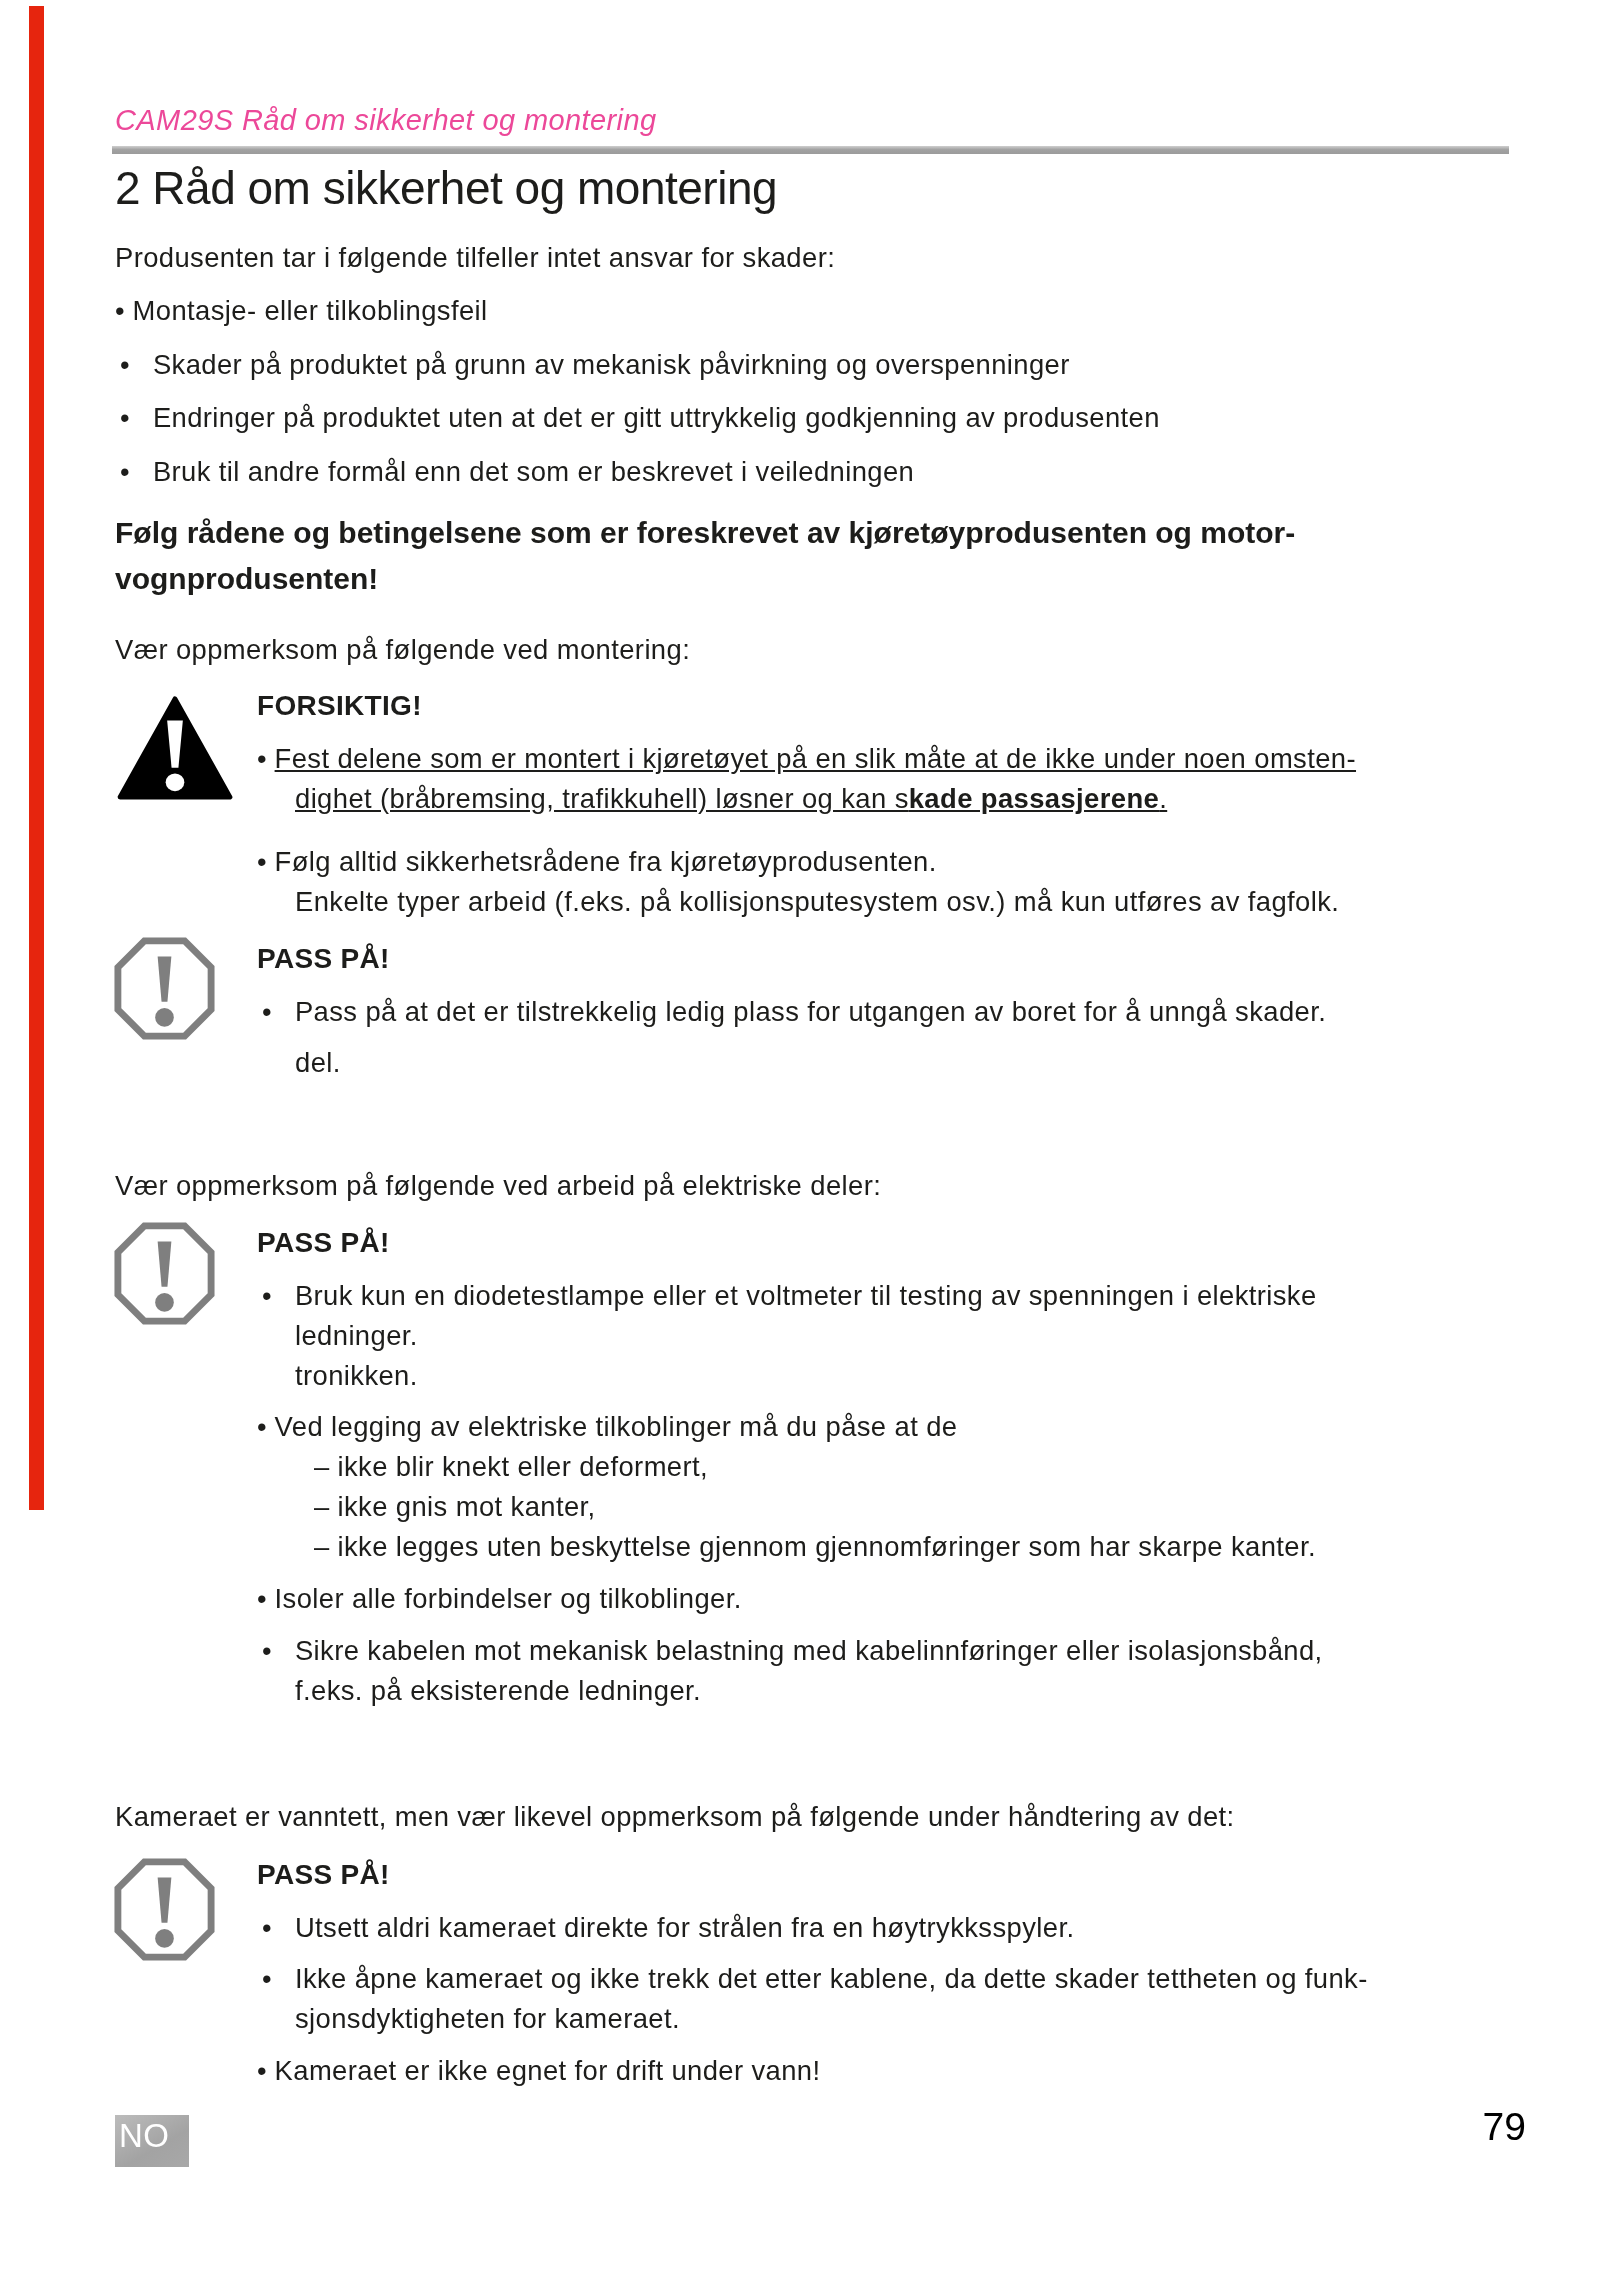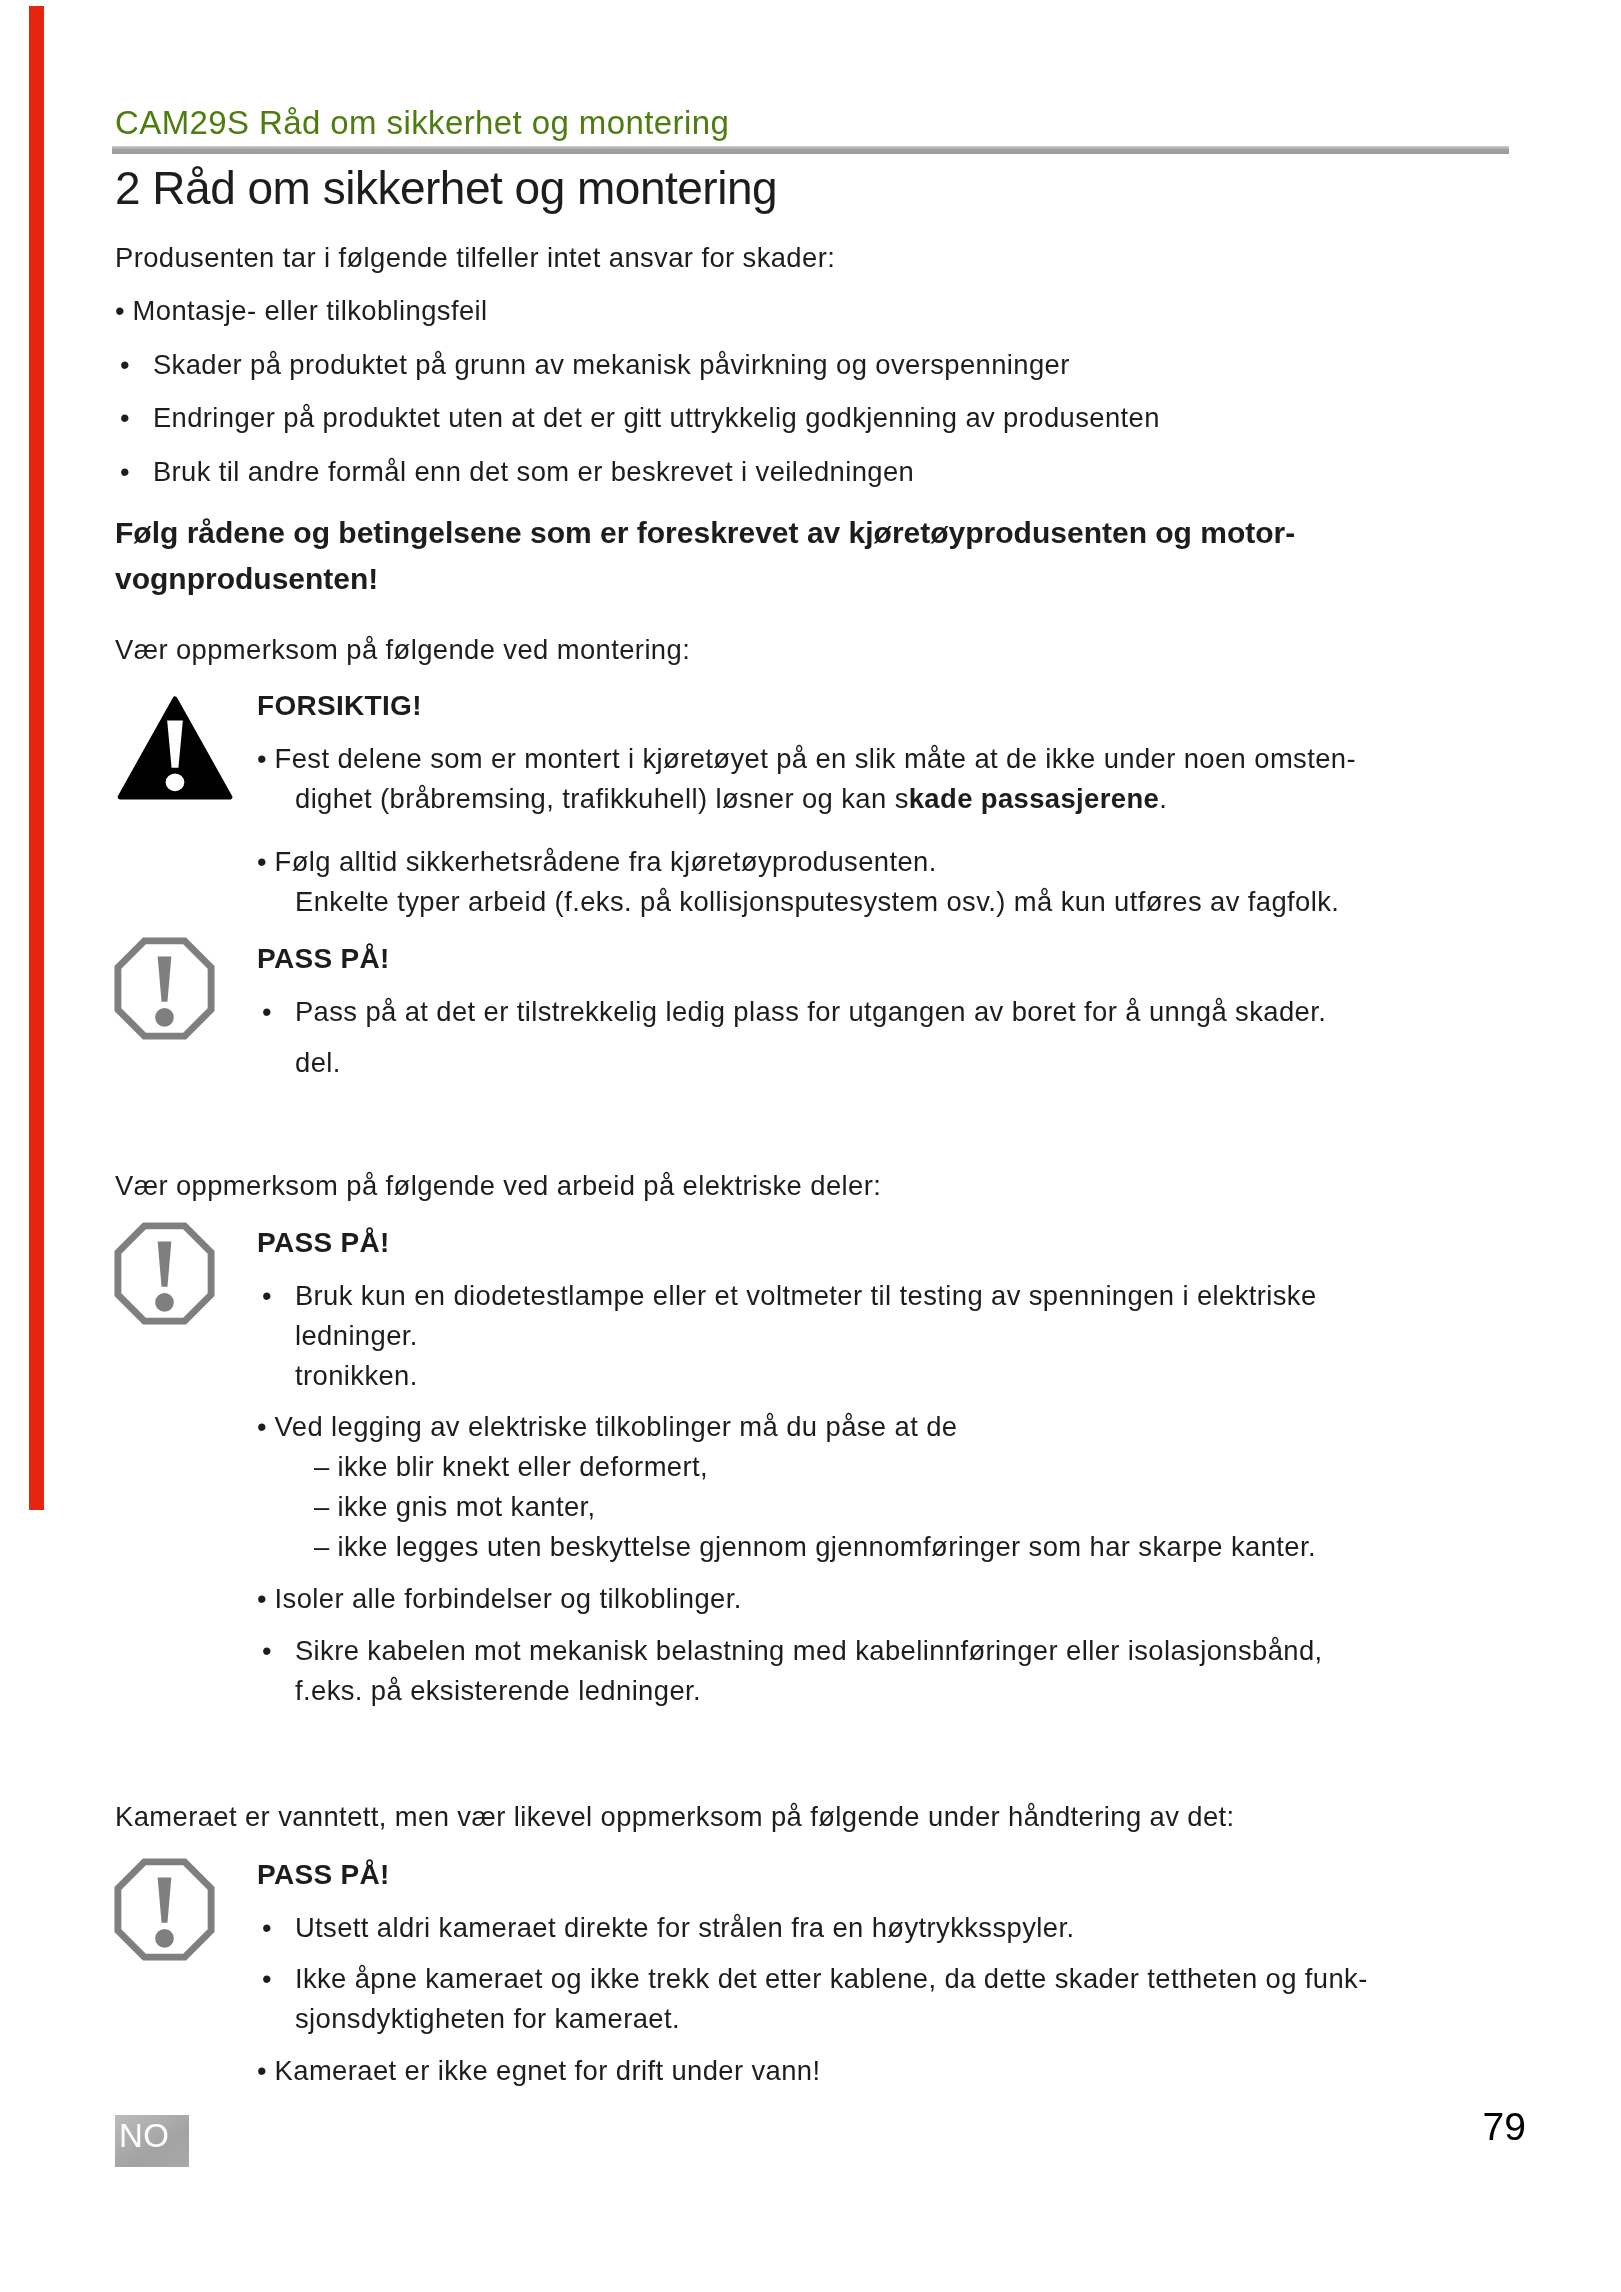--- a/index.html
+++ b/index.html
@@ -1,38 +1,38 @@
 <!DOCTYPE html>
 <html><head>
 <meta charset="utf-8">
 <title>CAM29S</title>
 <style>
   html,body{margin:0;padding:0;background:#ffffff;}
   .page{position:relative;width:1621px;height:2293px;background:#ffffff;
         color:#1d1d1b;font-family:"Liberation Sans",sans-serif;overflow:hidden;}
   .abs{position:absolute;}
   .red-bar{left:29px;top:5.9px;width:14.7px;height:1504px;background:#e6250e;}
-  .doc-header{left:115px;top:104px;font-size:33px;letter-spacing:0.4px;color:#4d7c0f;white-space:nowrap;}
+  .doc-header{left:115px;top:104px;font-size:29px;letter-spacing:0.4px;color:#ec4899;white-space:nowrap;font-style:italic;}
   .rule{left:112px;top:146px;width:1397px;height:7.8px;
         background:linear-gradient(#cfcfcf,#a2a2a2 45%,#9b9b9b);}
   .h1{left:115px;top:161px;font-size:46px;font-weight:normal;letter-spacing:-0.5px;white-space:nowrap;}
   .lead{font-size:27.4px;letter-spacing:0.4px;line-height:40px;white-space:nowrap;}
   .line{font-size:27.4px;letter-spacing:0.4px;line-height:40px;white-space:nowrap;}
   .blt{display:inline-block;}
   .t > .blt{width:17.6px;}
   .s > .blt{width:33px;margin-left:4.9px;}
   .cont{margin-left:38px;}
   .item{margin-bottom:13.7px;}
   .note{left:115px;top:510px;font-size:30px;font-weight:bold;line-height:46px;letter-spacing:0;white-space:nowrap;}
   .warn{left:115px;width:1408px;}
   .wicon{position:absolute;}
   .wtext{margin-left:142px;}
   .wlabel{font-size:28px;font-weight:bold;letter-spacing:0.3px;line-height:40px;margin-bottom:12.7px;white-space:nowrap;}
   .witem{margin-bottom:11.8px;}
-  .mb-lg{margin-bottom:23.5px;}
+  .mb-lg{margin-bottom:23.5px;text-decoration:underline;}
   .dash .dsh{display:inline-block;width:23.5px;margin-left:57px;}
   .bold-inline{font-weight:bold;}
   .page-num{left:115px;top:2105px;width:1411px;text-align:right;font-size:39px;color:#000000;}
   .badge{left:115px;top:2115px;width:74px;height:52px;box-sizing:border-box;
          background:linear-gradient(150deg,#bcbcbc,#a3a3a3 60%,#a8a8a8);
          color:#ffffff;font-weight:normal;font-size:33px;letter-spacing:0.5px;
          display:flex;align-items:flex-start;padding:2px 3.9px 2.9px 3.9px;}
 </style>
 </head>
 <body>

